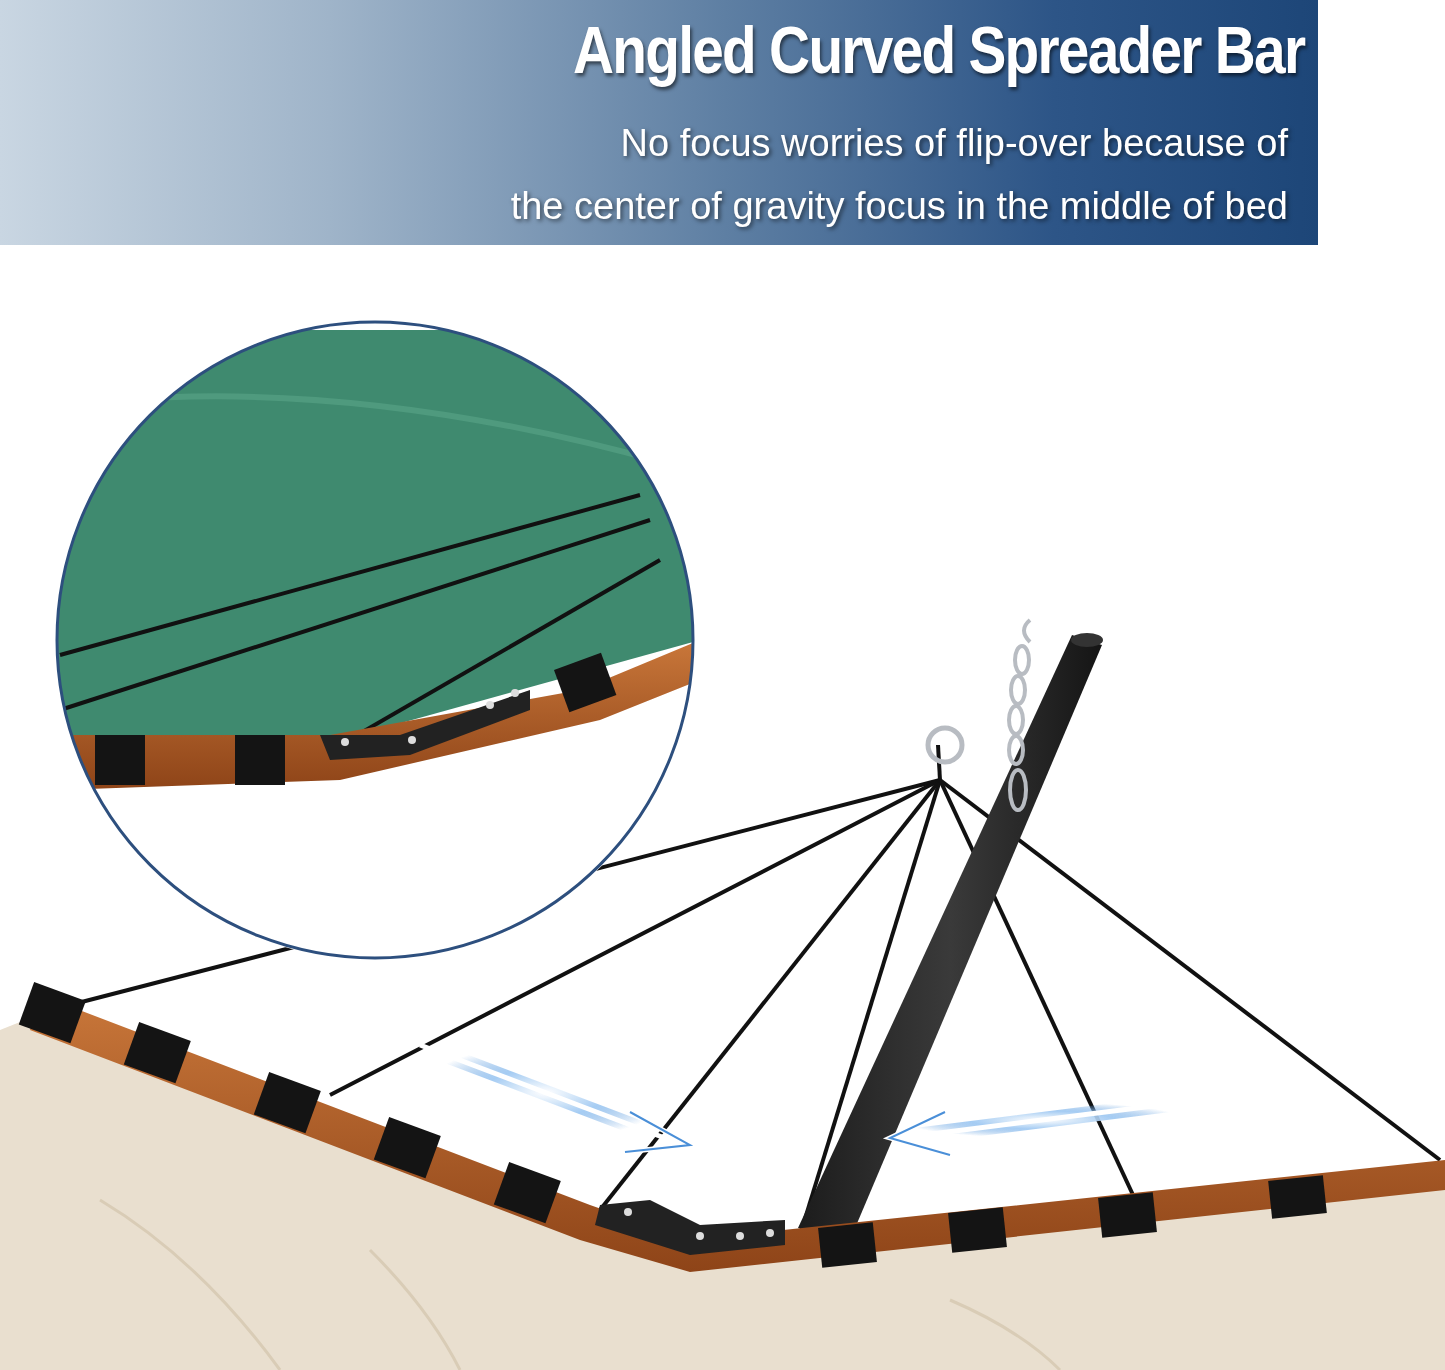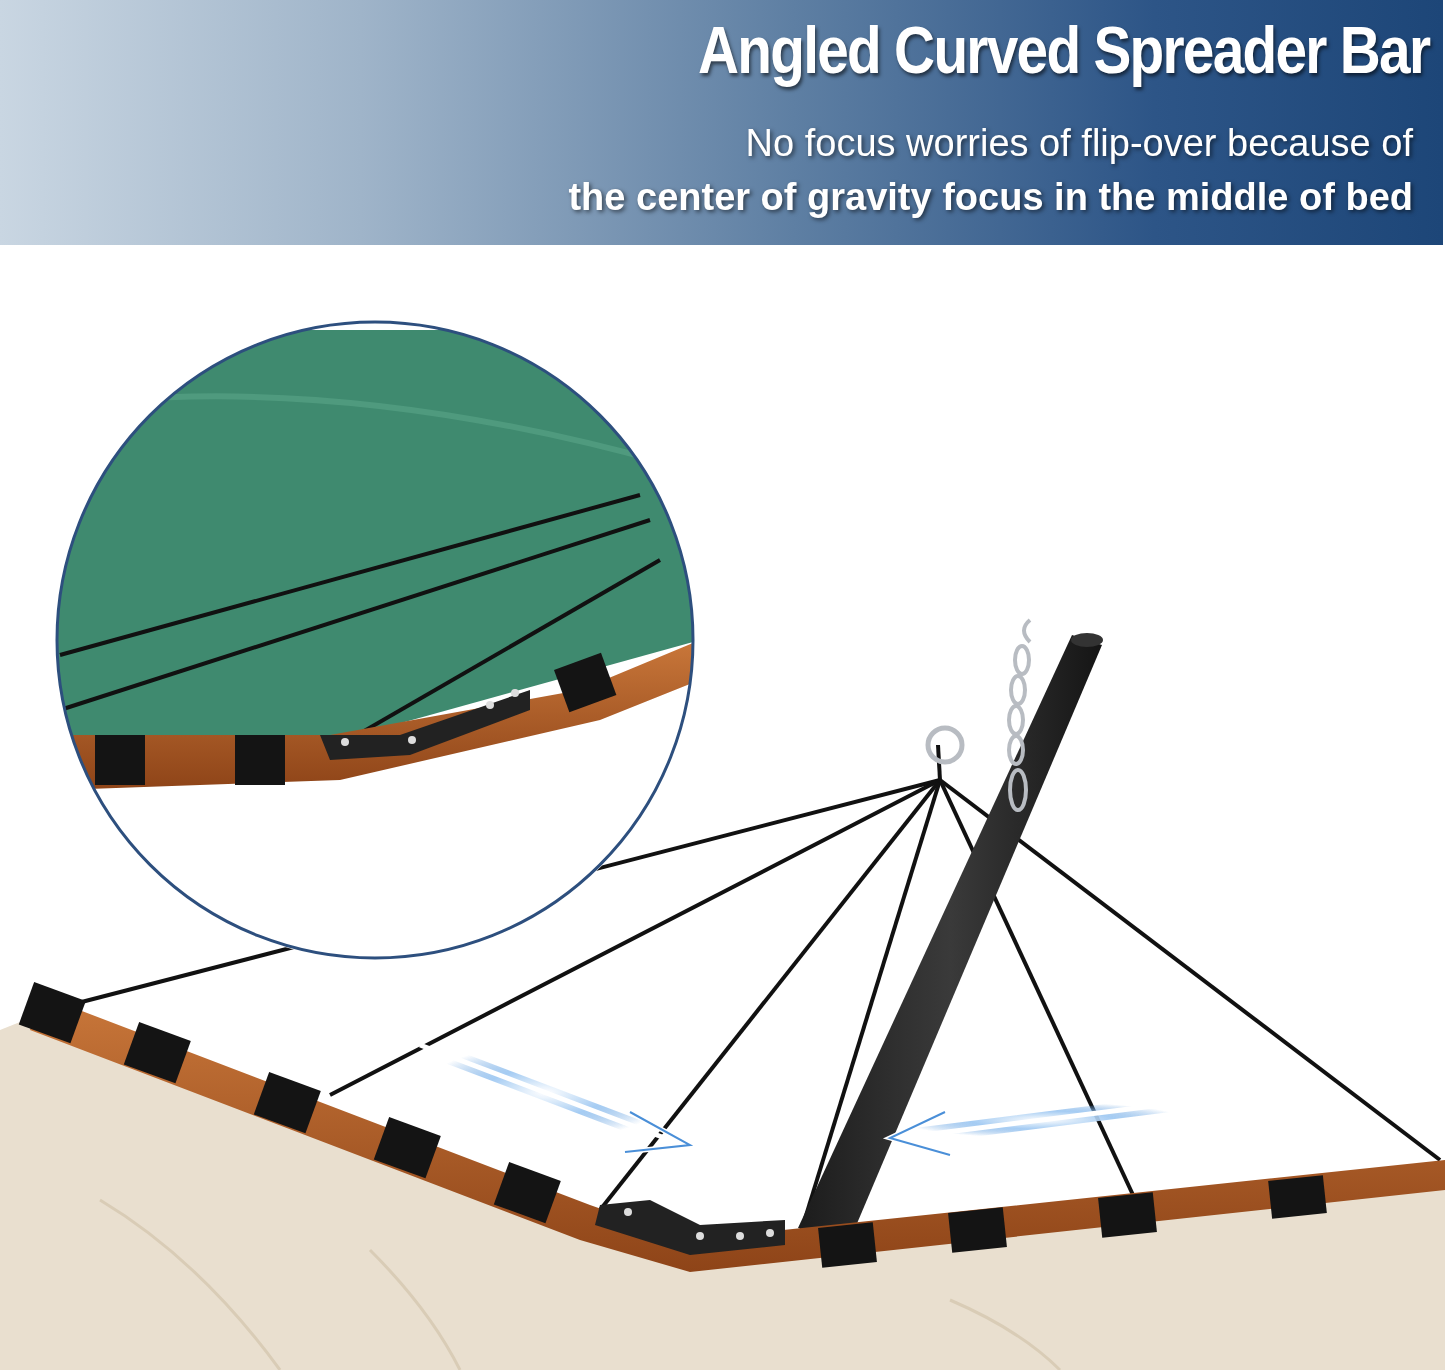--- a/index.html
+++ b/index.html
@@ -1,21 +1,21 @@
 <!DOCTYPE html>
 <html><head>
 <meta charset="utf-8">
 <style>
   html,body{margin:0;padding:0;}
   body{width:1445px;height:1370px;position:relative;overflow:hidden;background:#ffffff;font-family:"Liberation Sans",sans-serif;}
-  .banner{position:absolute;left:0;top:0;width:1443px;height:245px;background:linear-gradient(90deg,#c9d6e2 0%,#9fb4c9 25%,#5e7fa3 55%,#2d5587 80%,#1d4678 100%);}
+  .banner{position:absolute;left:0;top:0;width:1318px;height:245px;background:linear-gradient(90deg,#c9d6e2 0%,#9fb4c9 25%,#5e7fa3 55%,#2d5587 80%,#1d4678 100%);}
   .title{position:absolute;right:14px;top:12px;font-family:"Liberation Sans",sans-serif;font-weight:700;font-size:66px;color:#ffffff;letter-spacing:-2px;text-shadow:2px 3px 4px rgba(0,0,0,0.55);transform:scaleX(0.86);transform-origin:right center;white-space:nowrap;}
   .sub{position:absolute;right:30px;font-size:38px;color:#ffffff;text-shadow:2px 2px 4px rgba(0,0,0,0.55);white-space:nowrap;}
   .sub1{top:122px;}
-  .sub2{top:176px;font-weight:bold;}
+  .sub2{top:185px;}
   svg.scene{position:absolute;left:0;top:245px;}
 </style>
 </head>
 <body>
 
 <div class="banner">
   <div class="title">Angled Curved Spreader Bar</div>
   <div class="sub sub1">No focus worries of flip-over because of</div>
   <div class="sub sub2">the center of gravity focus in the middle of bed</div>
 </div>

